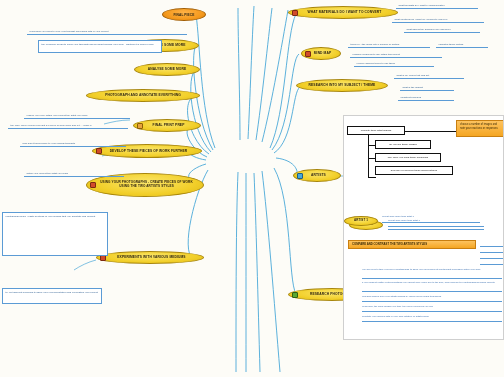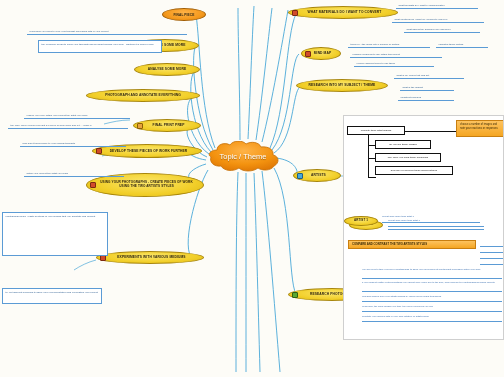--- a/index.html
+++ b/index.html
@@ -146,36 +146,20 @@
 
       <path d="M130,120 C120,120 112,122 104,124" stroke-width="0.7"></path>
       <path d="M128,152 C118,152 110,154 102,156" stroke-width="0.7"></path>
       <path d="M120,182 C110,184 104,188 98,192" stroke-width="0.7"></path>
       <path d="M96,260 C88,262 80,266 74,270" stroke-width="0.7"></path>
       <path d="M340,176 C350,176 356,176 362,176" stroke-width="0.7"></path>
       <path d="M345,298 C352,298 358,298 364,298" stroke-width="0.7"></path>
     </g>
   </svg>
 
-  <div id="center-topic">
-    <svg class="cloudshape" viewBox="0 0 80 31" preserveAspectRatio="none">
-      <defs>
-        <radialGradient id="og" cx="50%" cy="33%" r="72%">
-          <stop offset="0%" stop-color="#ffb347"></stop>
-          <stop offset="62%" stop-color="#f3920f"></stop>
-          <stop offset="100%" stop-color="#de7604"></stop>
-        </radialGradient>
-      </defs>
-      <path d="M14,9 C14,3 22,1 27,4 C30,-1 40,-1 43,3 C48,0 56,1 58,6
-               C66,5 71,9 70,14 C76,15 77,22 71,25 C68,30 59,30 55,27
-               C50,31 40,31 36,27 C30,31 21,30 18,25 C11,26 6,21 8,16
-               C4,14 7,9 14,9 Z" fill="url(#og)" stroke="#c4700a" stroke-width="0.8"></path>
-    </svg>
-    <span>Topic / Theme</span>
-  </div>
 
   <div class="node orange" style="left:162px;top:8px;width:44px;height:13px;font-size:3.2px;">
     <span>FINAL PIECE</span>
   </div>
 
   <div class="node" style="left:131px;top:39px;width:68px;height:13px;">
     <span>ANNOTATE SOME MORE</span>
   </div>
 
   <div class="node" style="left:134px;top:63px;width:66px;height:13px;">

